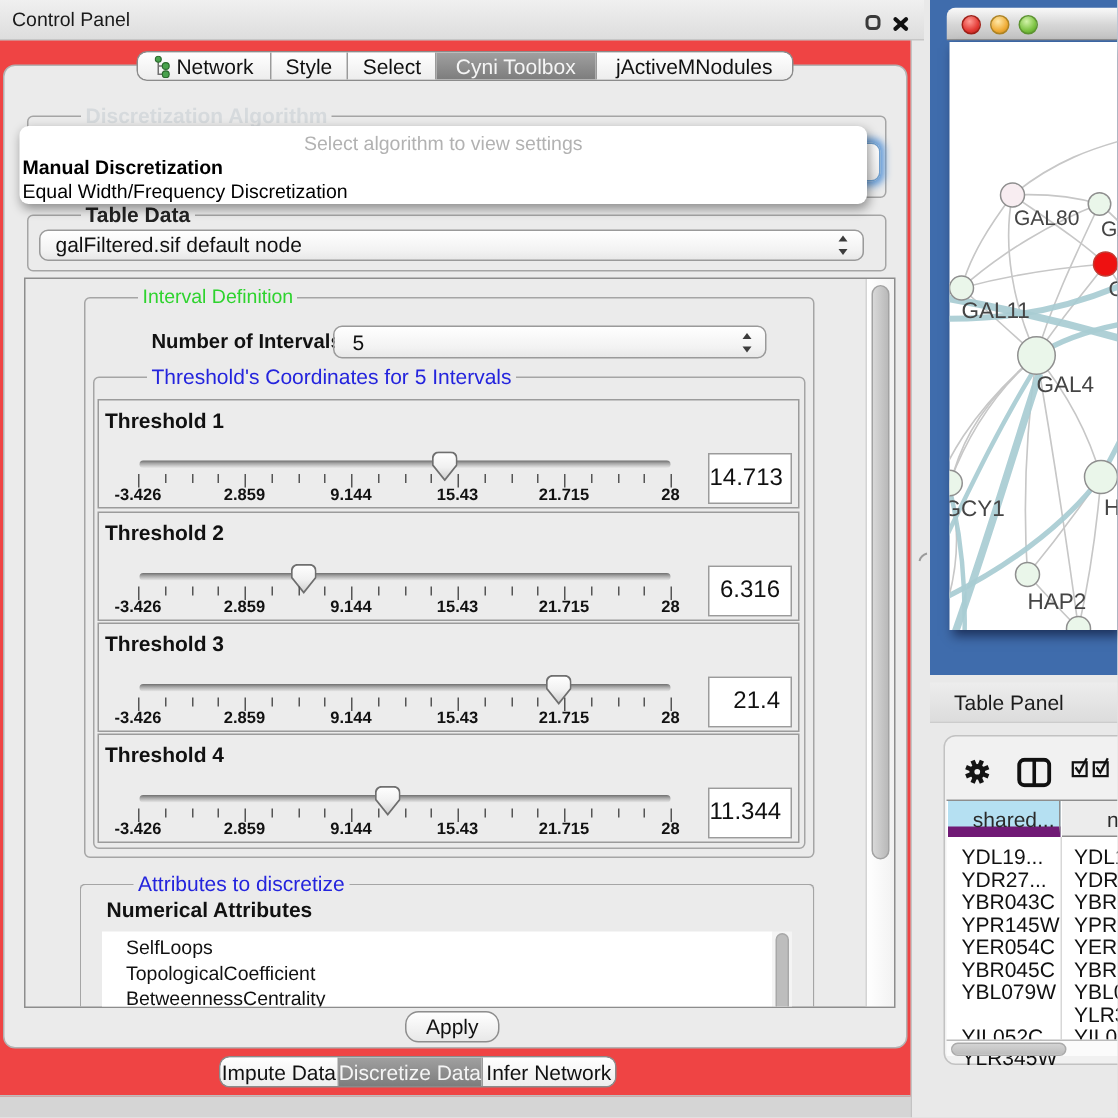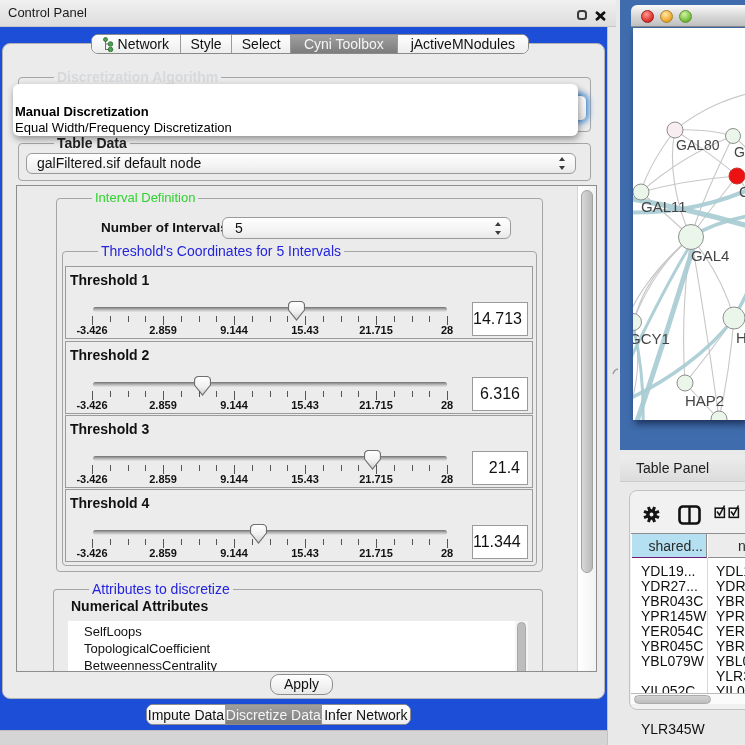--- a/index.html
+++ b/index.html
@@ -16,21 +16,21 @@
 #canvas { position:absolute; left:13px; top:28px; width:112px; height:392px; background:#ffffff; box-shadow:2px 4px 7px rgba(0,0,25,0.55); }
 
 
 #tpband { position:absolute; left:620px; top:455px; width:125px; height:27px; background:linear-gradient(#ededed,#dcdcdc); border-bottom:1px solid #cccccc; font-size:14px; color:#1c1c1c; line-height:27px; padding-left:16px; }
 #tpbox { position:absolute; left:629px; top:490px; width:130px; height:220px; background:#f1f1f1; border:1px solid #c2c2c2; border-radius:8px; }
 #ttable { position:absolute; left:631px; top:533px; width:114px; height:161px; background:#ffffff; border-top:1px solid #8d8d8d; }
 .hcell { position:absolute; top:534px; height:24px; font-size:14px; color:#2a2a2a; line-height:24px; }
 .trow { position:absolute; font-size:14px; color:#111; height:15px; line-height:15px; white-space:nowrap; }
 
 
-#cpwin { position:absolute; left:0; top:0; width:607px; height:731px; background:#1d4ed8; border-bottom:1px solid #bdbdbd; }
+#cpwin { position:absolute; left:0; top:0; width:607px; height:731px; background:#ef4444; border-bottom:1px solid #bdbdbd; }
 #cptitle { position:absolute; left:0; top:0; width:616px; z-index:3; height:27px; background:linear-gradient(#f0f0f0,#dddddd); border-bottom:1px solid #c6c6c6; font-size:13px; color:#1a1a1a; line-height:26px; padding-left:8px; }
 #cpanel { position:absolute; left:2px; top:43px; width:603px; height:656px; border:1px solid #b2b2b2; border-radius:8px; background:#ebebeb; }
 
 
 .tabbar { position:absolute; display:flex; background:#fff; border:1px solid #8b8b8b; border-radius:7px; overflow:hidden; z-index:20; }
 .tab { height:100%; font-size:14px; color:#111; text-align:center; background:linear-gradient(#ffffff,#ededed); border-left:1px solid #9a9a9a; display:flex; align-items:center; justify-content:center; white-space:nowrap; }
 .tab:first-child { border-left:none; }
 .tab.sel { background:linear-gradient(#a0a0a0,#7d7d7d); color:#f5f5f5; }
 
 
@@ -171,37 +171,37 @@
 <svg class="abs" style="left:714px;top:503px;z-index:5;" width="28" height="16" viewBox="0 0 28 16">
   <g fill="none" stroke="#111" stroke-width="1.5">
     <rect x="1.2" y="5.2" width="9.2" height="9.2"></rect>
     <rect x="15.2" y="5.2" width="9.2" height="9.2"></rect>
     <path d="M3,8.5 L5.5,12 L10.5,2.5"></path>
     <path d="M17,8.5 L19.5,12 L24.5,2.5"></path>
   </g>
 </svg>
 
 <div id="ttable"></div>
-<div class="hcell" style="left:632px;width:75px;background:#b5e0f2;border-right:1px solid #8d8d8d;border-bottom:1px solid #701a75;text-align:right;padding-right:3px;">shared...</div>
+<div class="hcell" style="left:632px;width:75px;background:#b5e0f2;border-right:1px solid #8d8d8d;border-bottom:7px solid #701a75;text-align:right;padding-right:3px;">shared...</div>
 <div class="hcell" style="left:708px;width:37px;background:#ececec;border-bottom:1px solid #8d8d8d;padding-left:30px;">n</div>
 <div class="trow" style="left:641px;top:564px;">YDL19...</div>
 <div class="trow" style="left:716px;top:564px;">YDL1</div>
 <div class="trow" style="left:641px;top:579px;">YDR27...</div>
 <div class="trow" style="left:716px;top:579px;">YDR2</div>
 <div class="trow" style="left:641px;top:594px;">YBR043C</div>
 <div class="trow" style="left:716px;top:594px;">YBR0</div>
 <div class="trow" style="left:641px;top:609px;">YPR145W</div>
 <div class="trow" style="left:716px;top:609px;">YPR1</div>
 <div class="trow" style="left:641px;top:624px;">YER054C</div>
 <div class="trow" style="left:716px;top:624px;">YER0</div>
 <div class="trow" style="left:641px;top:639px;">YBR045C</div>
 <div class="trow" style="left:716px;top:639px;">YBR0</div>
 <div class="trow" style="left:641px;top:654px;">YBL079W</div>
 <div class="trow" style="left:716px;top:654px;">YBL0</div>
-<div class="trow" style="left:641px;top:698px;margin-top:24px;">YLR345W</div>
+<div class="trow" style="left:641px;top:698px;">YLR345W</div>
 <div class="trow" style="left:716px;top:669px;">YLR3</div>
 <div class="trow" style="left:641px;top:684px;">YIL052C</div>
 <div class="trow" style="left:716px;top:684px;">YIL0</div>
 <div class="abs" style="left:707px;top:558px;width:1px;height:135px;background:#d7d7d7;"></div>
 <div class="abs" style="left:631px;top:693px;width:114px;height:11px;background:#fbfbfb;border-top:1px solid #bbb;"></div>
 <div class="abs" style="left:634px;top:695px;width:77px;height:9px;background:linear-gradient(#d3d3d3,#bdbdbd);border:1px solid #ababab;border-radius:5px;"></div>
 
 <div id="cpwin">
   <div id="cptitle">Control Panel</div>
   <div class="abs" style="left:577px;top:10px;width:10px;height:10px;border:2px solid #3a3a3a;border-radius:3.5px;z-index:4;"></div>
@@ -447,15 +447,16 @@
   <div id="applybtn">Apply</div>
 
   <div class="tabbar" style="left:146px;top:704px;width:265px;height:21px;">
     <div class="tab" style="width:96px;">Impute Data</div>
     <div class="tab sel" style="width:115px;">Discretize Data</div>
     <div class="tab" style="width:110px;">Infer Network</div>
   </div>
 </div>
 
 <div id="popup">
+  <div class="r1">Select algorithm to view settings</div>
   <div class="r2">Manual Discretization</div>
   <div class="r3">Equal Width/Frequency Discretization</div>
 </div>
 
 </body></html>

